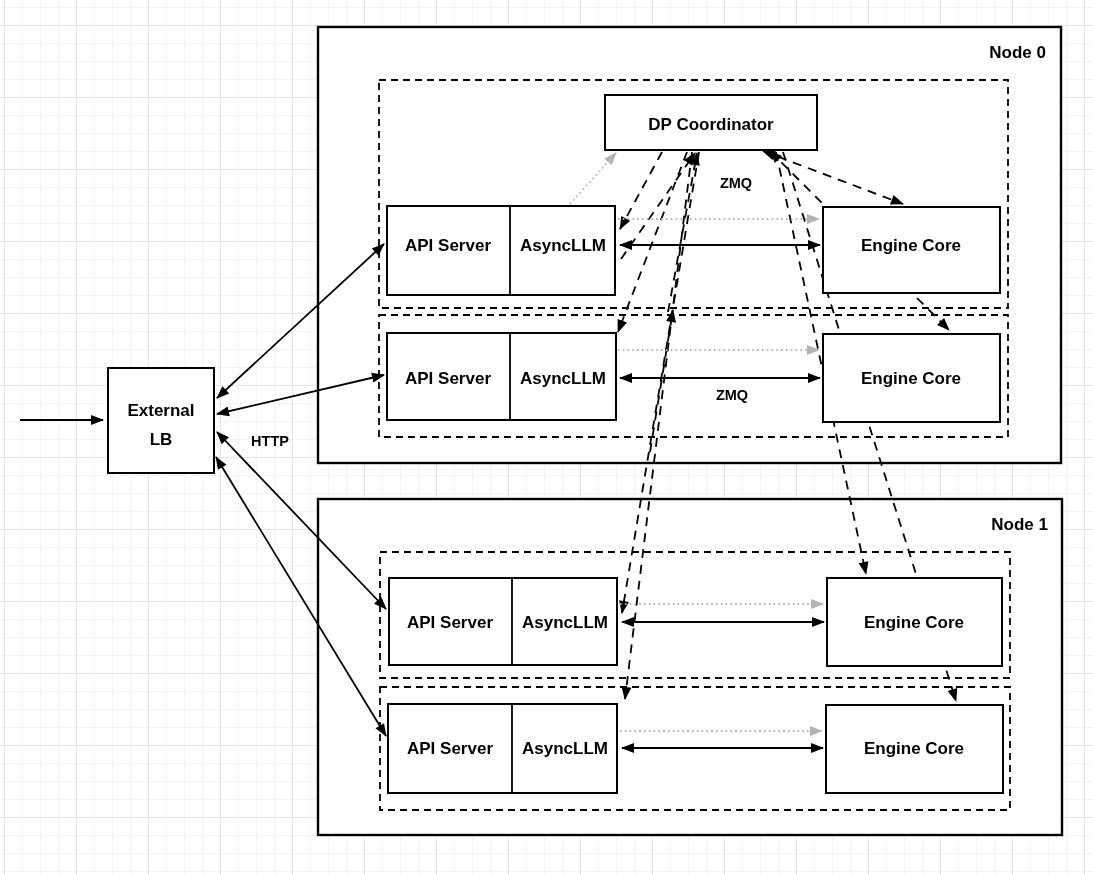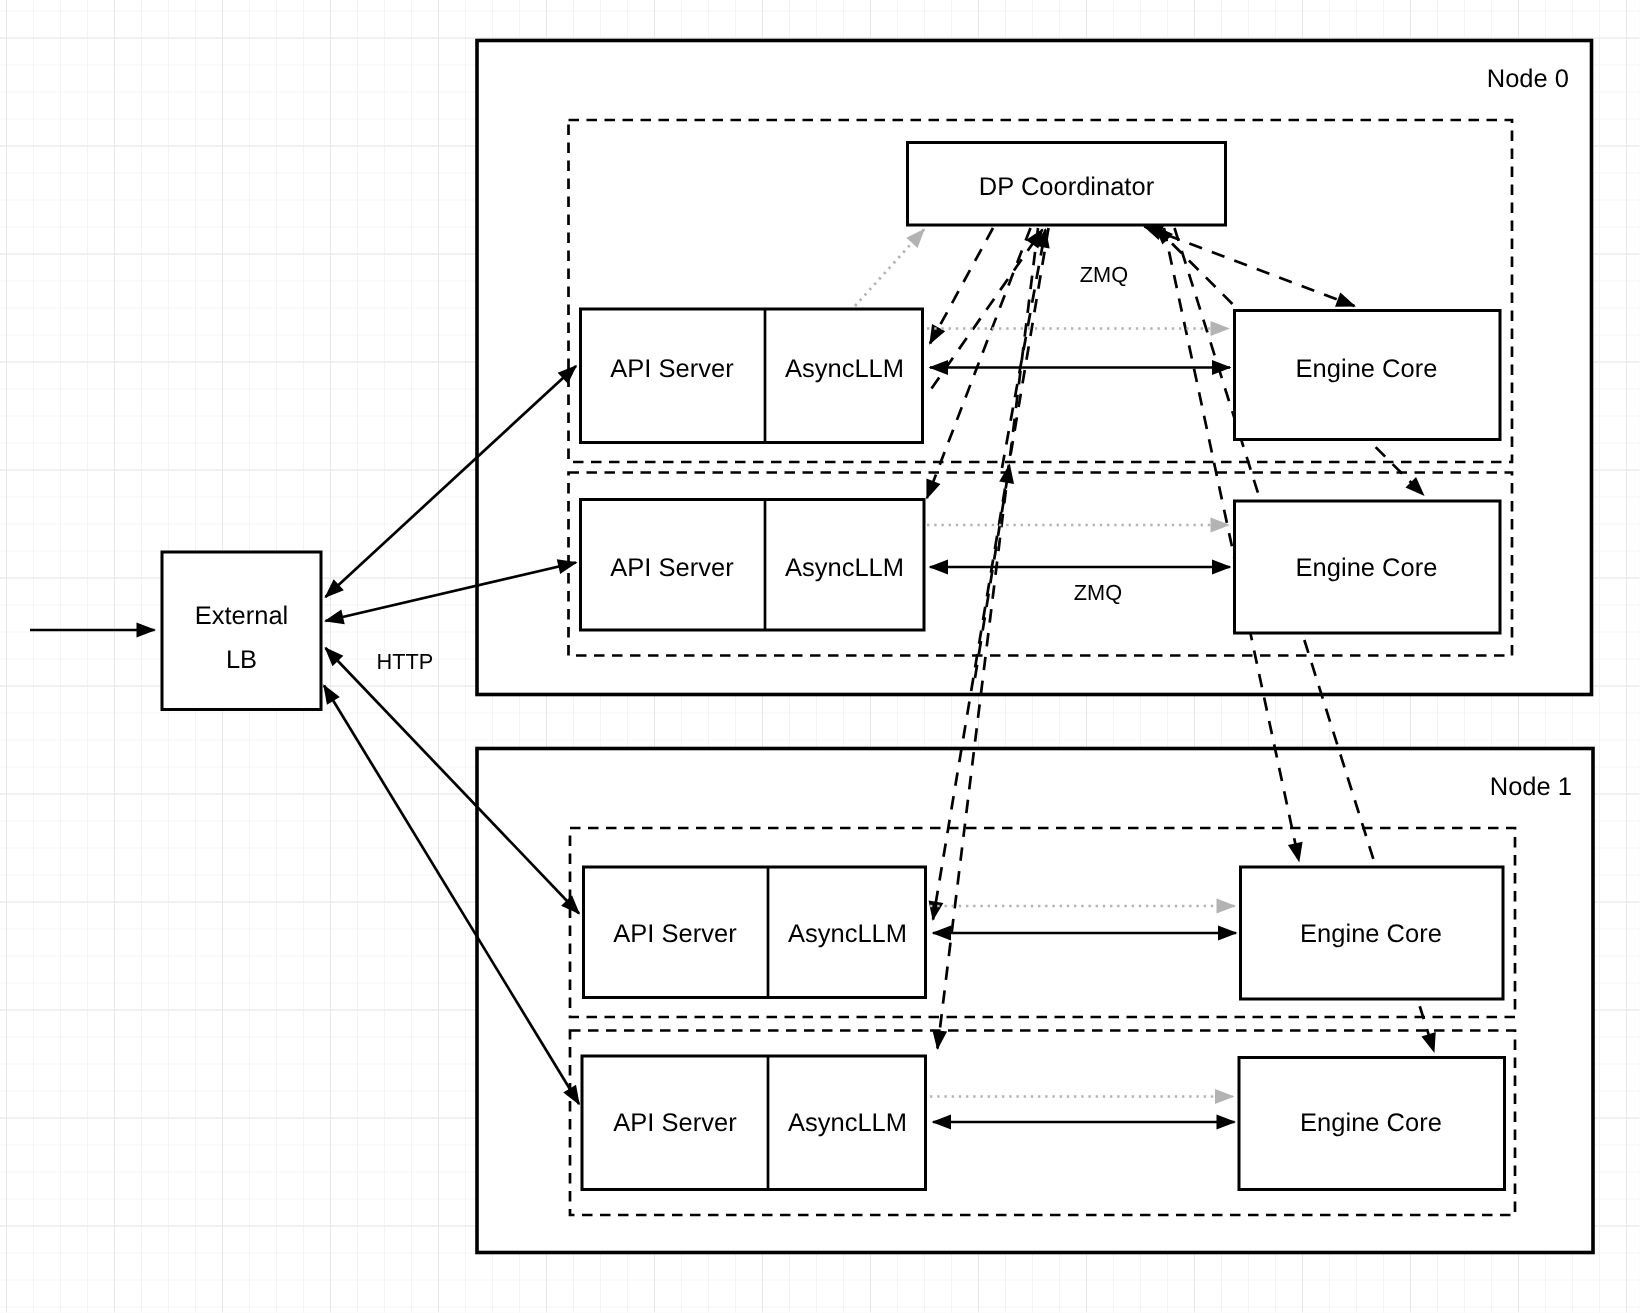--- a/index.html
+++ b/index.html
@@ -9,20 +9,21 @@
     background-color:#ffffff;
     background-image:
       linear-gradient(#e7e7e7 1px, transparent 1px),
       linear-gradient(90deg, #e7e7e7 1px, transparent 1px),
       linear-gradient(#f4f4f4 1px, transparent 1px),
       linear-gradient(90deg, #f4f4f4 1px, transparent 1px);
     background-size:72px 72px,72px 72px,18px 18px,18px 18px;
     background-position:4px 25px,4px 25px,4px 7px,4px 7px;
     overflow:hidden;
     font-family:"Liberation Sans", sans-serif;
+    font-weight:bold;
   }
   svg{position:absolute;left:0;top:0;}
   .box{fill:#ffffff;stroke:#000000;stroke-width:2;}
   .nodebox{fill:#ffffff;stroke:#000000;stroke-width:2.4;}
   .cont{fill:none;stroke:#000000;stroke-width:1.8;stroke-dasharray:7 5;}
   .ln{stroke:#000000;stroke-width:1.8;fill:none;}
   .dsh{stroke:#000000;stroke-width:1.8;fill:none;stroke-dasharray:9 7;}
   .dot{stroke:#b3b3b3;stroke-width:1.8;fill:none;stroke-dasharray:1.6 3.2;}
   .lbl{font-family:"Liberation Sans", sans-serif;font-size:17px;fill:#000;}
   .lbl-s{font-family:"Liberation Sans", sans-serif;font-size:14.5px;fill:#000;}

